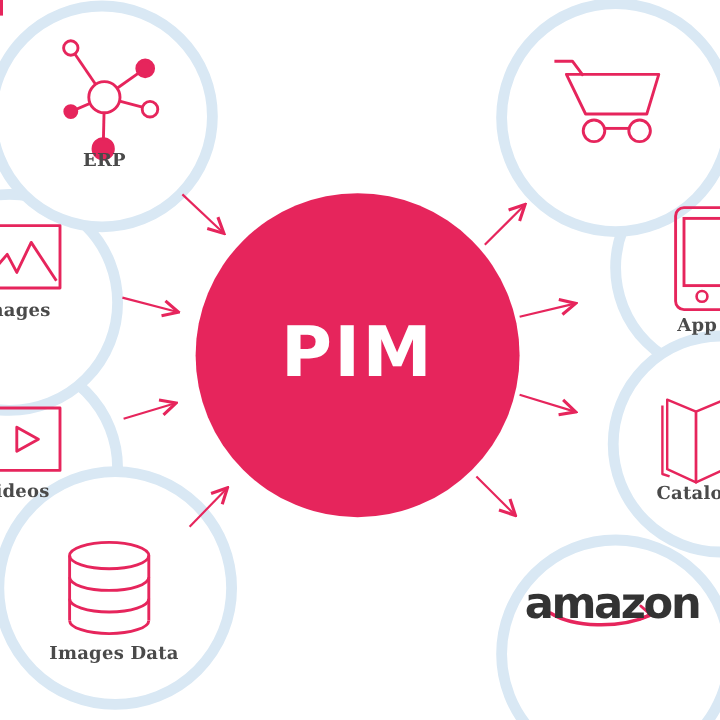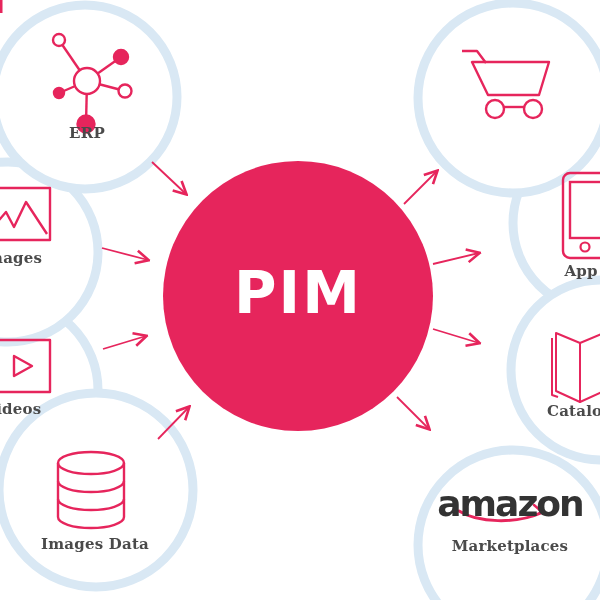--- a/index.html
+++ b/index.html
@@ -129,16 +129,15 @@
 
   <div class="pim-label">PIM</div>
 
   <div class="node-label" style="left:87px;top:124px">ERP</div>
   <div class="node-label" style="left:11px;top:249px">Images</div>
   <div class="node-label" style="left:13px;top:400px">Videos</div>
   <div class="node-label" style="left:95px;top:535px">Images Data</div>
 
   <div class="node-label" style="left:581px;top:262px">App</div>
   <div class="node-label" style="left:580px;top:402px">Catalog</div>
-  <div class="node-label" style="left:510px;top:537px">Marketplaces</div>
 
   <div class="amazon-word">amazon</div>
 </div>
 
 </body></html>

